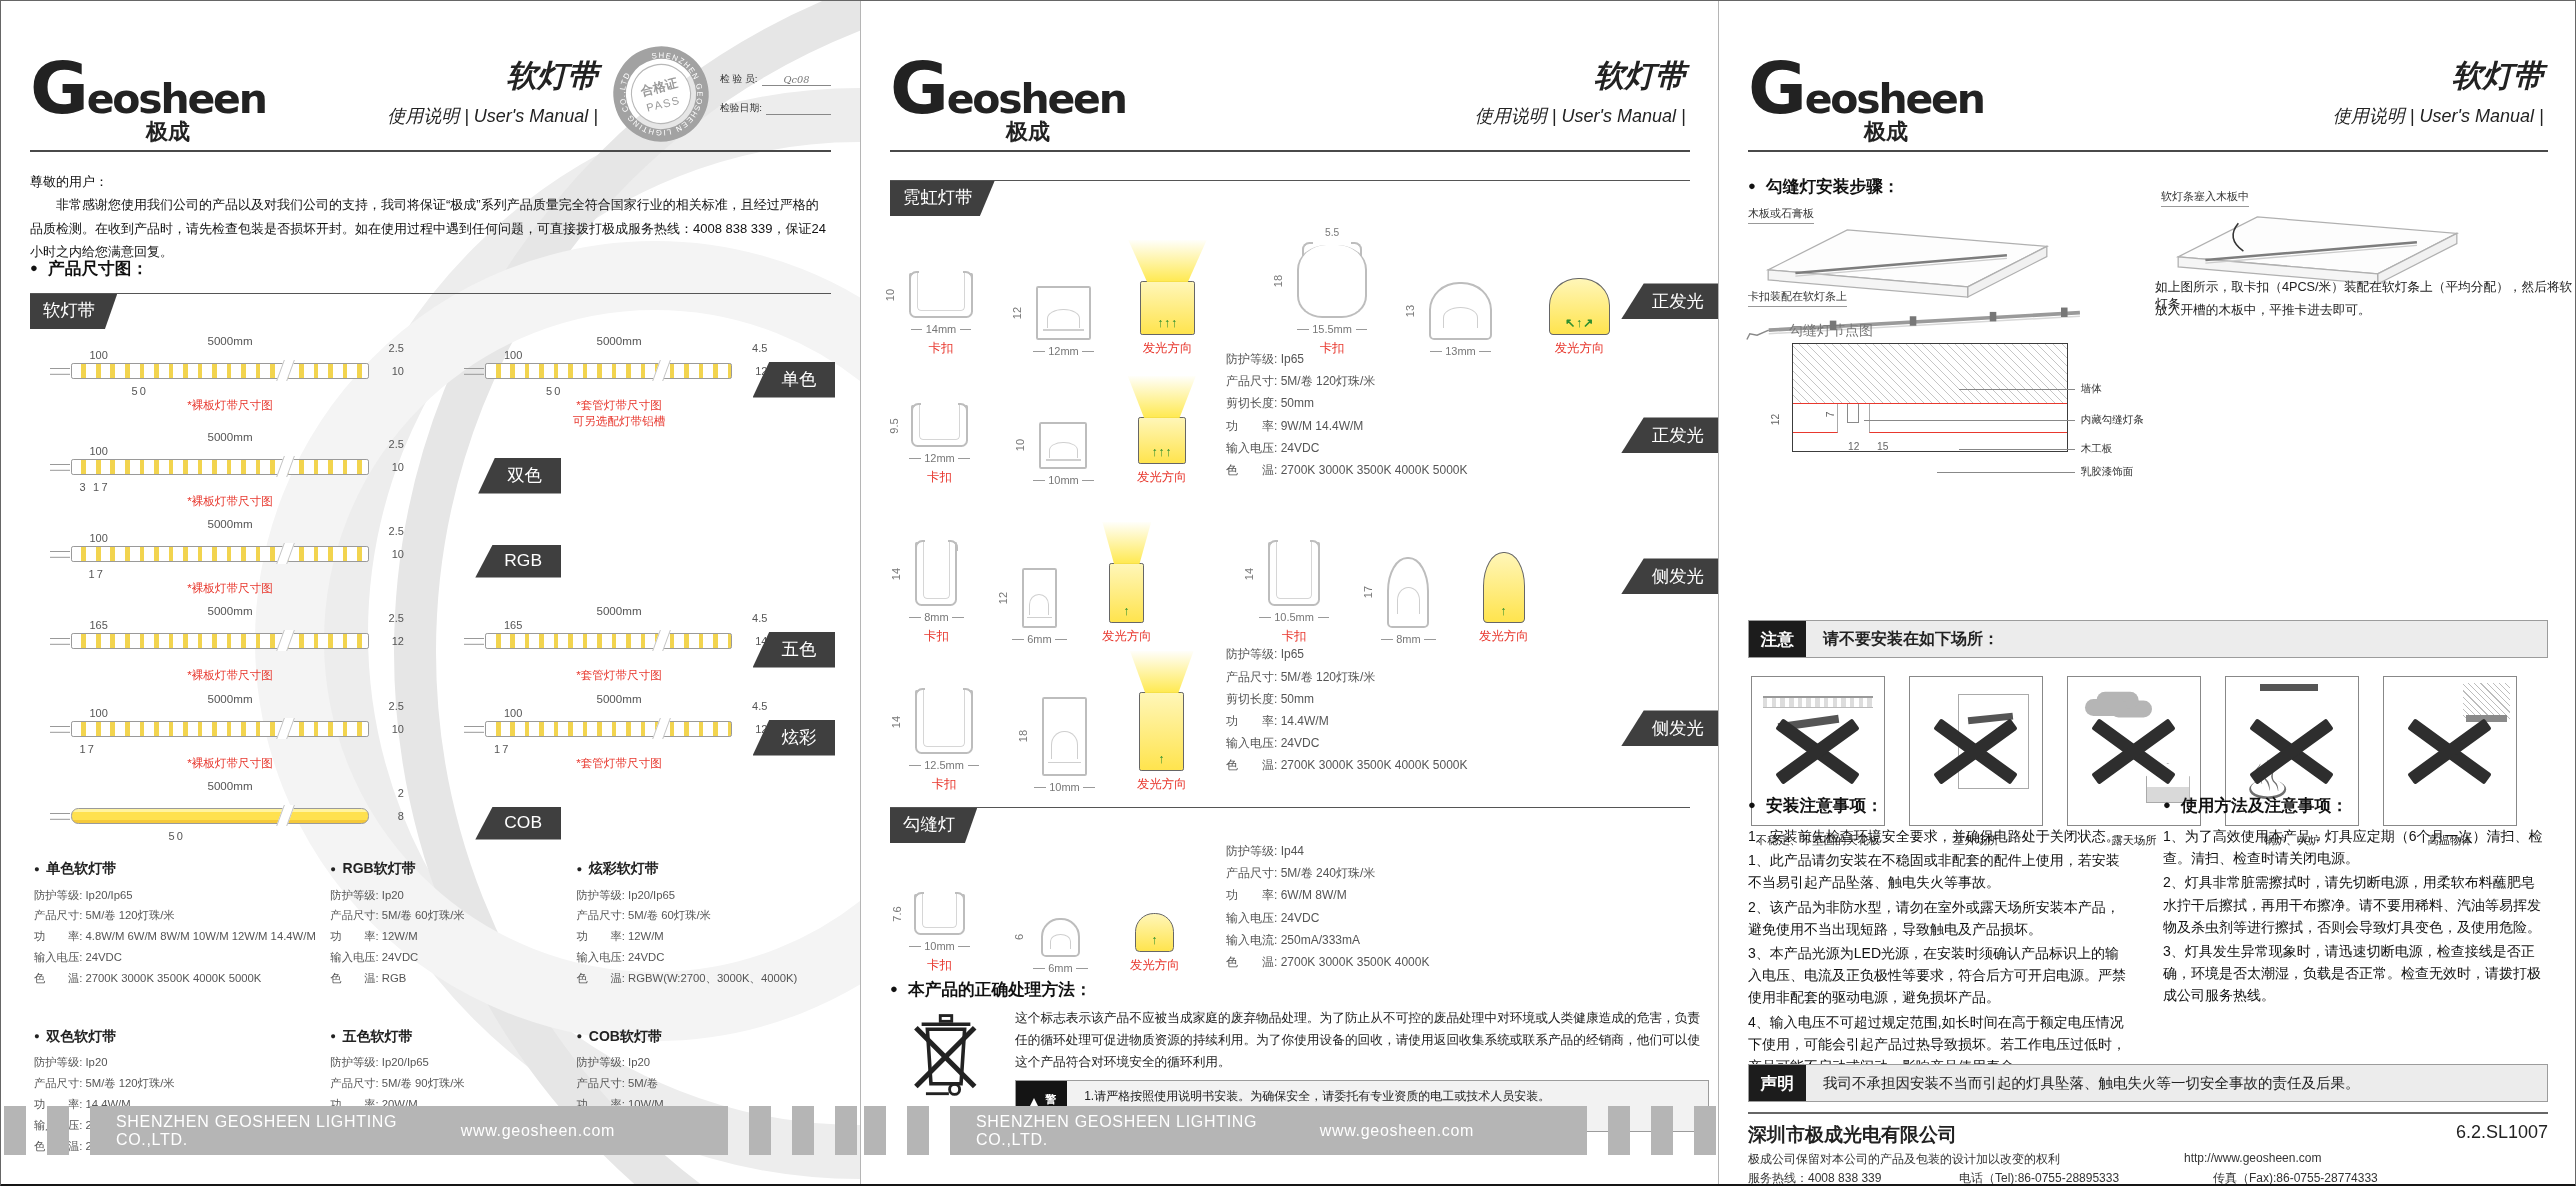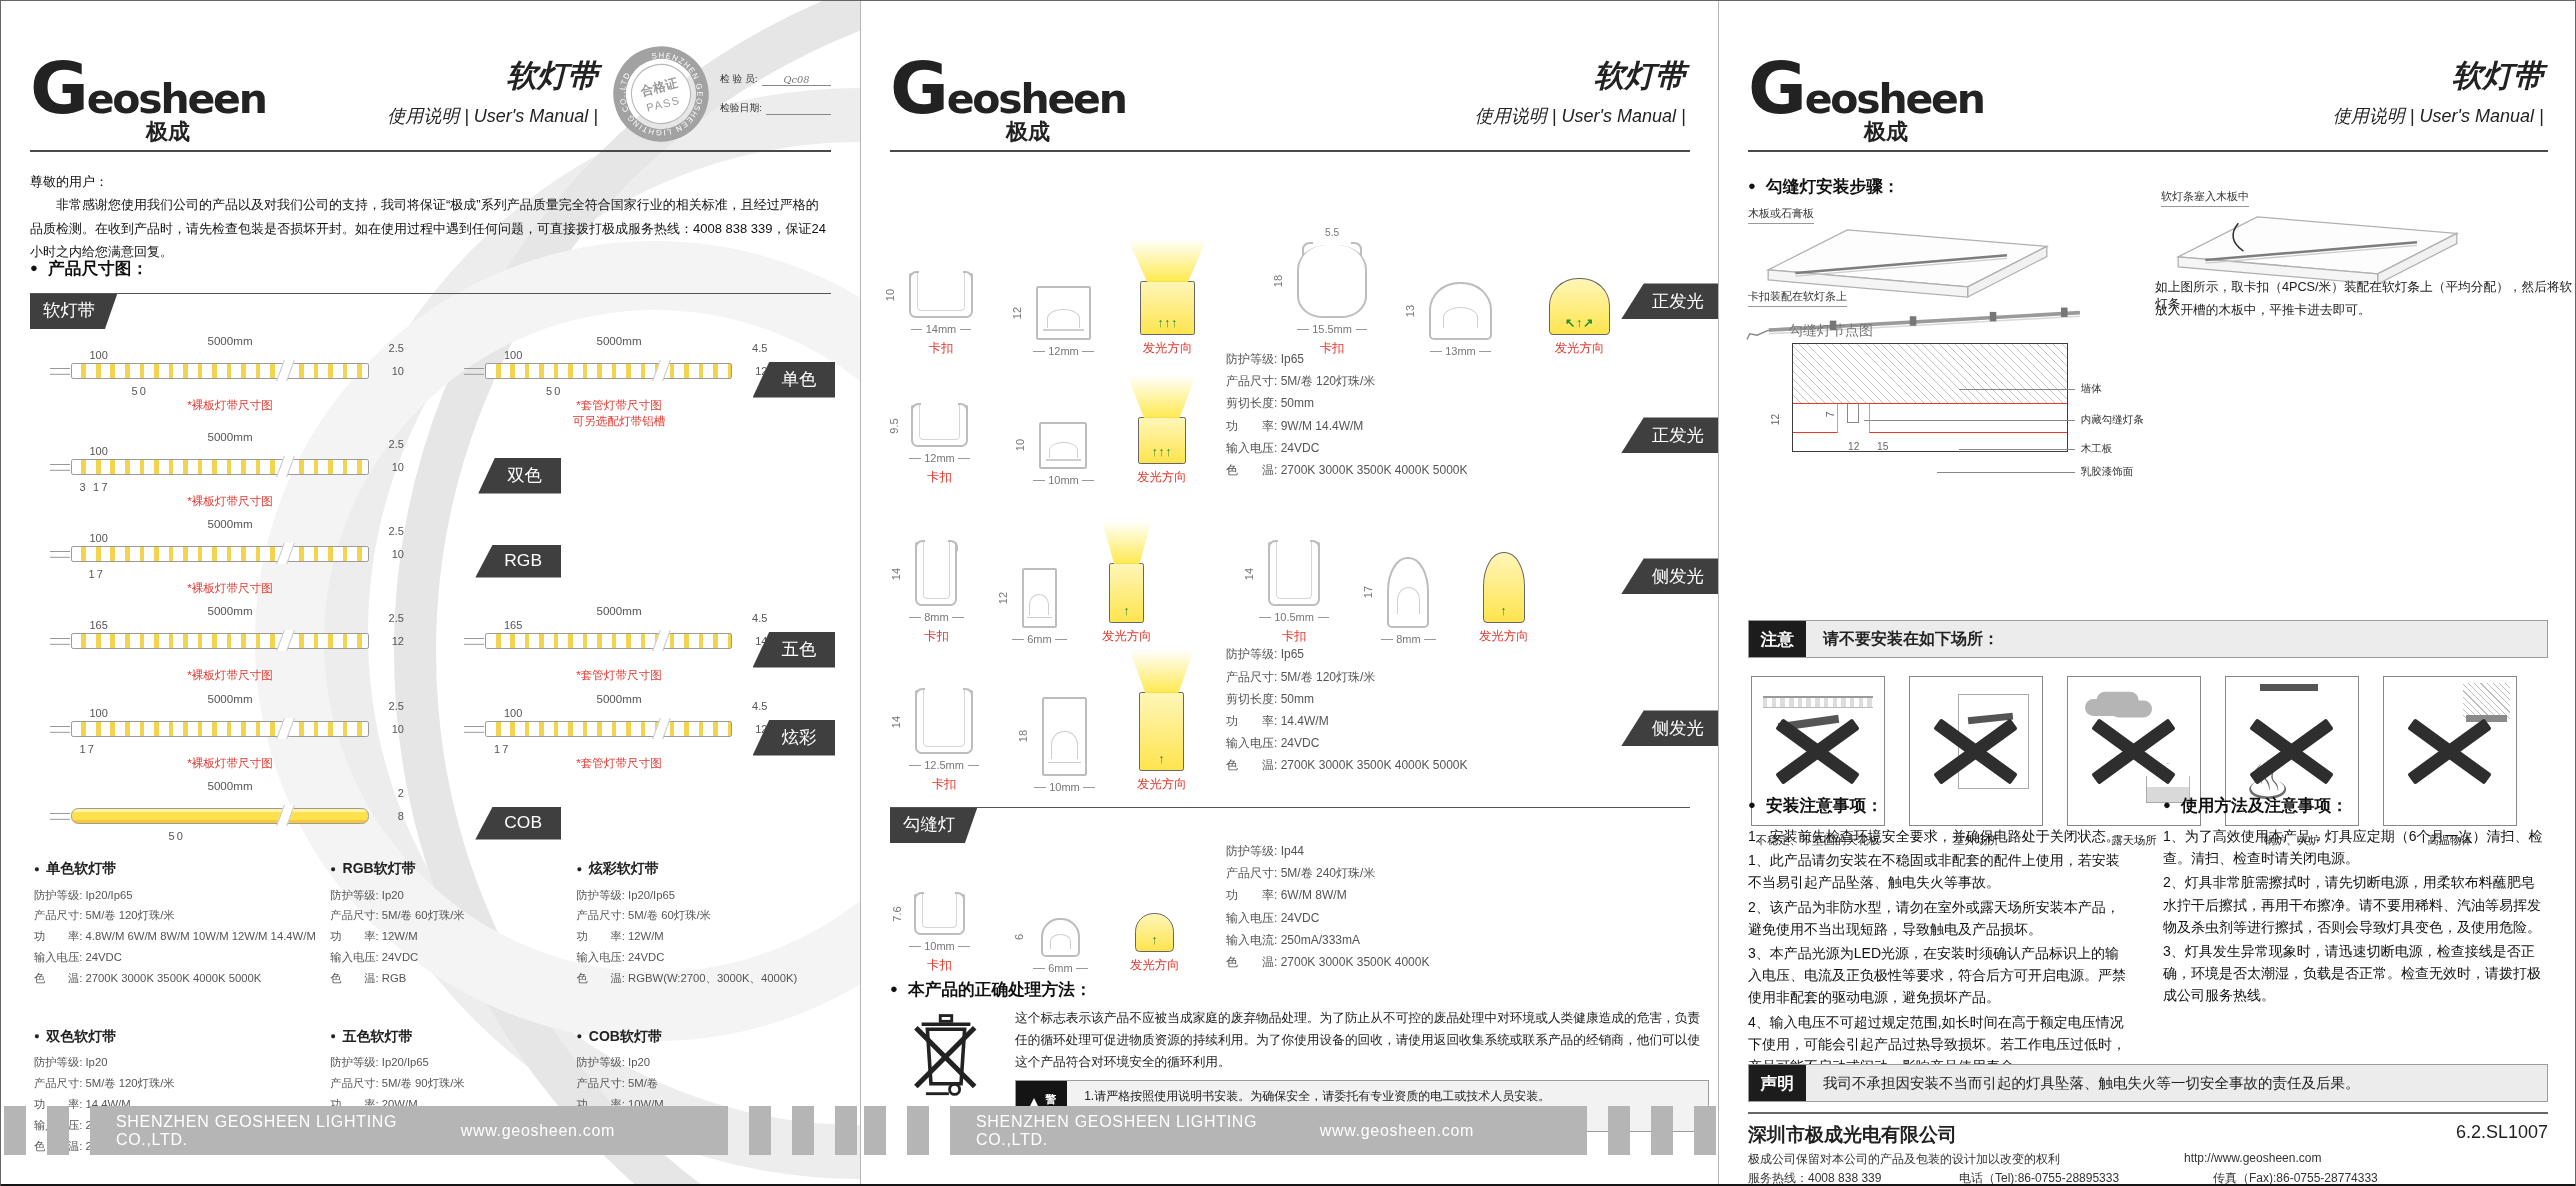--- a/index.html
+++ b/index.html
@@ -455,20 +455,23 @@
         <span class="logo-main">Geosheen</span>
         <span class="logo-sub">极成</span>
       </div>
       <div class="hd-title ht-right">
         <div class="t1">软灯带</div>
         <div class="t2">使用说明 | User's Manual |</div>
       </div>
     </div>
     <div class="rule"></div>
 
+    <div class="bannerline" style="top:179px;">
+      <span class="banner">霓虹灯带</span>
+    </div>
 
     <div class="grp" style="top:231px; height:125px;">
       <div class="xs" style="left:19px;">
         <div class="shwrap">
             <span class="xh">10</span>
           <div class="u" style="width:64px;height:45px;">
               <i></i>
             </div>
           </div>
         <span class="xw">14mm</span>

